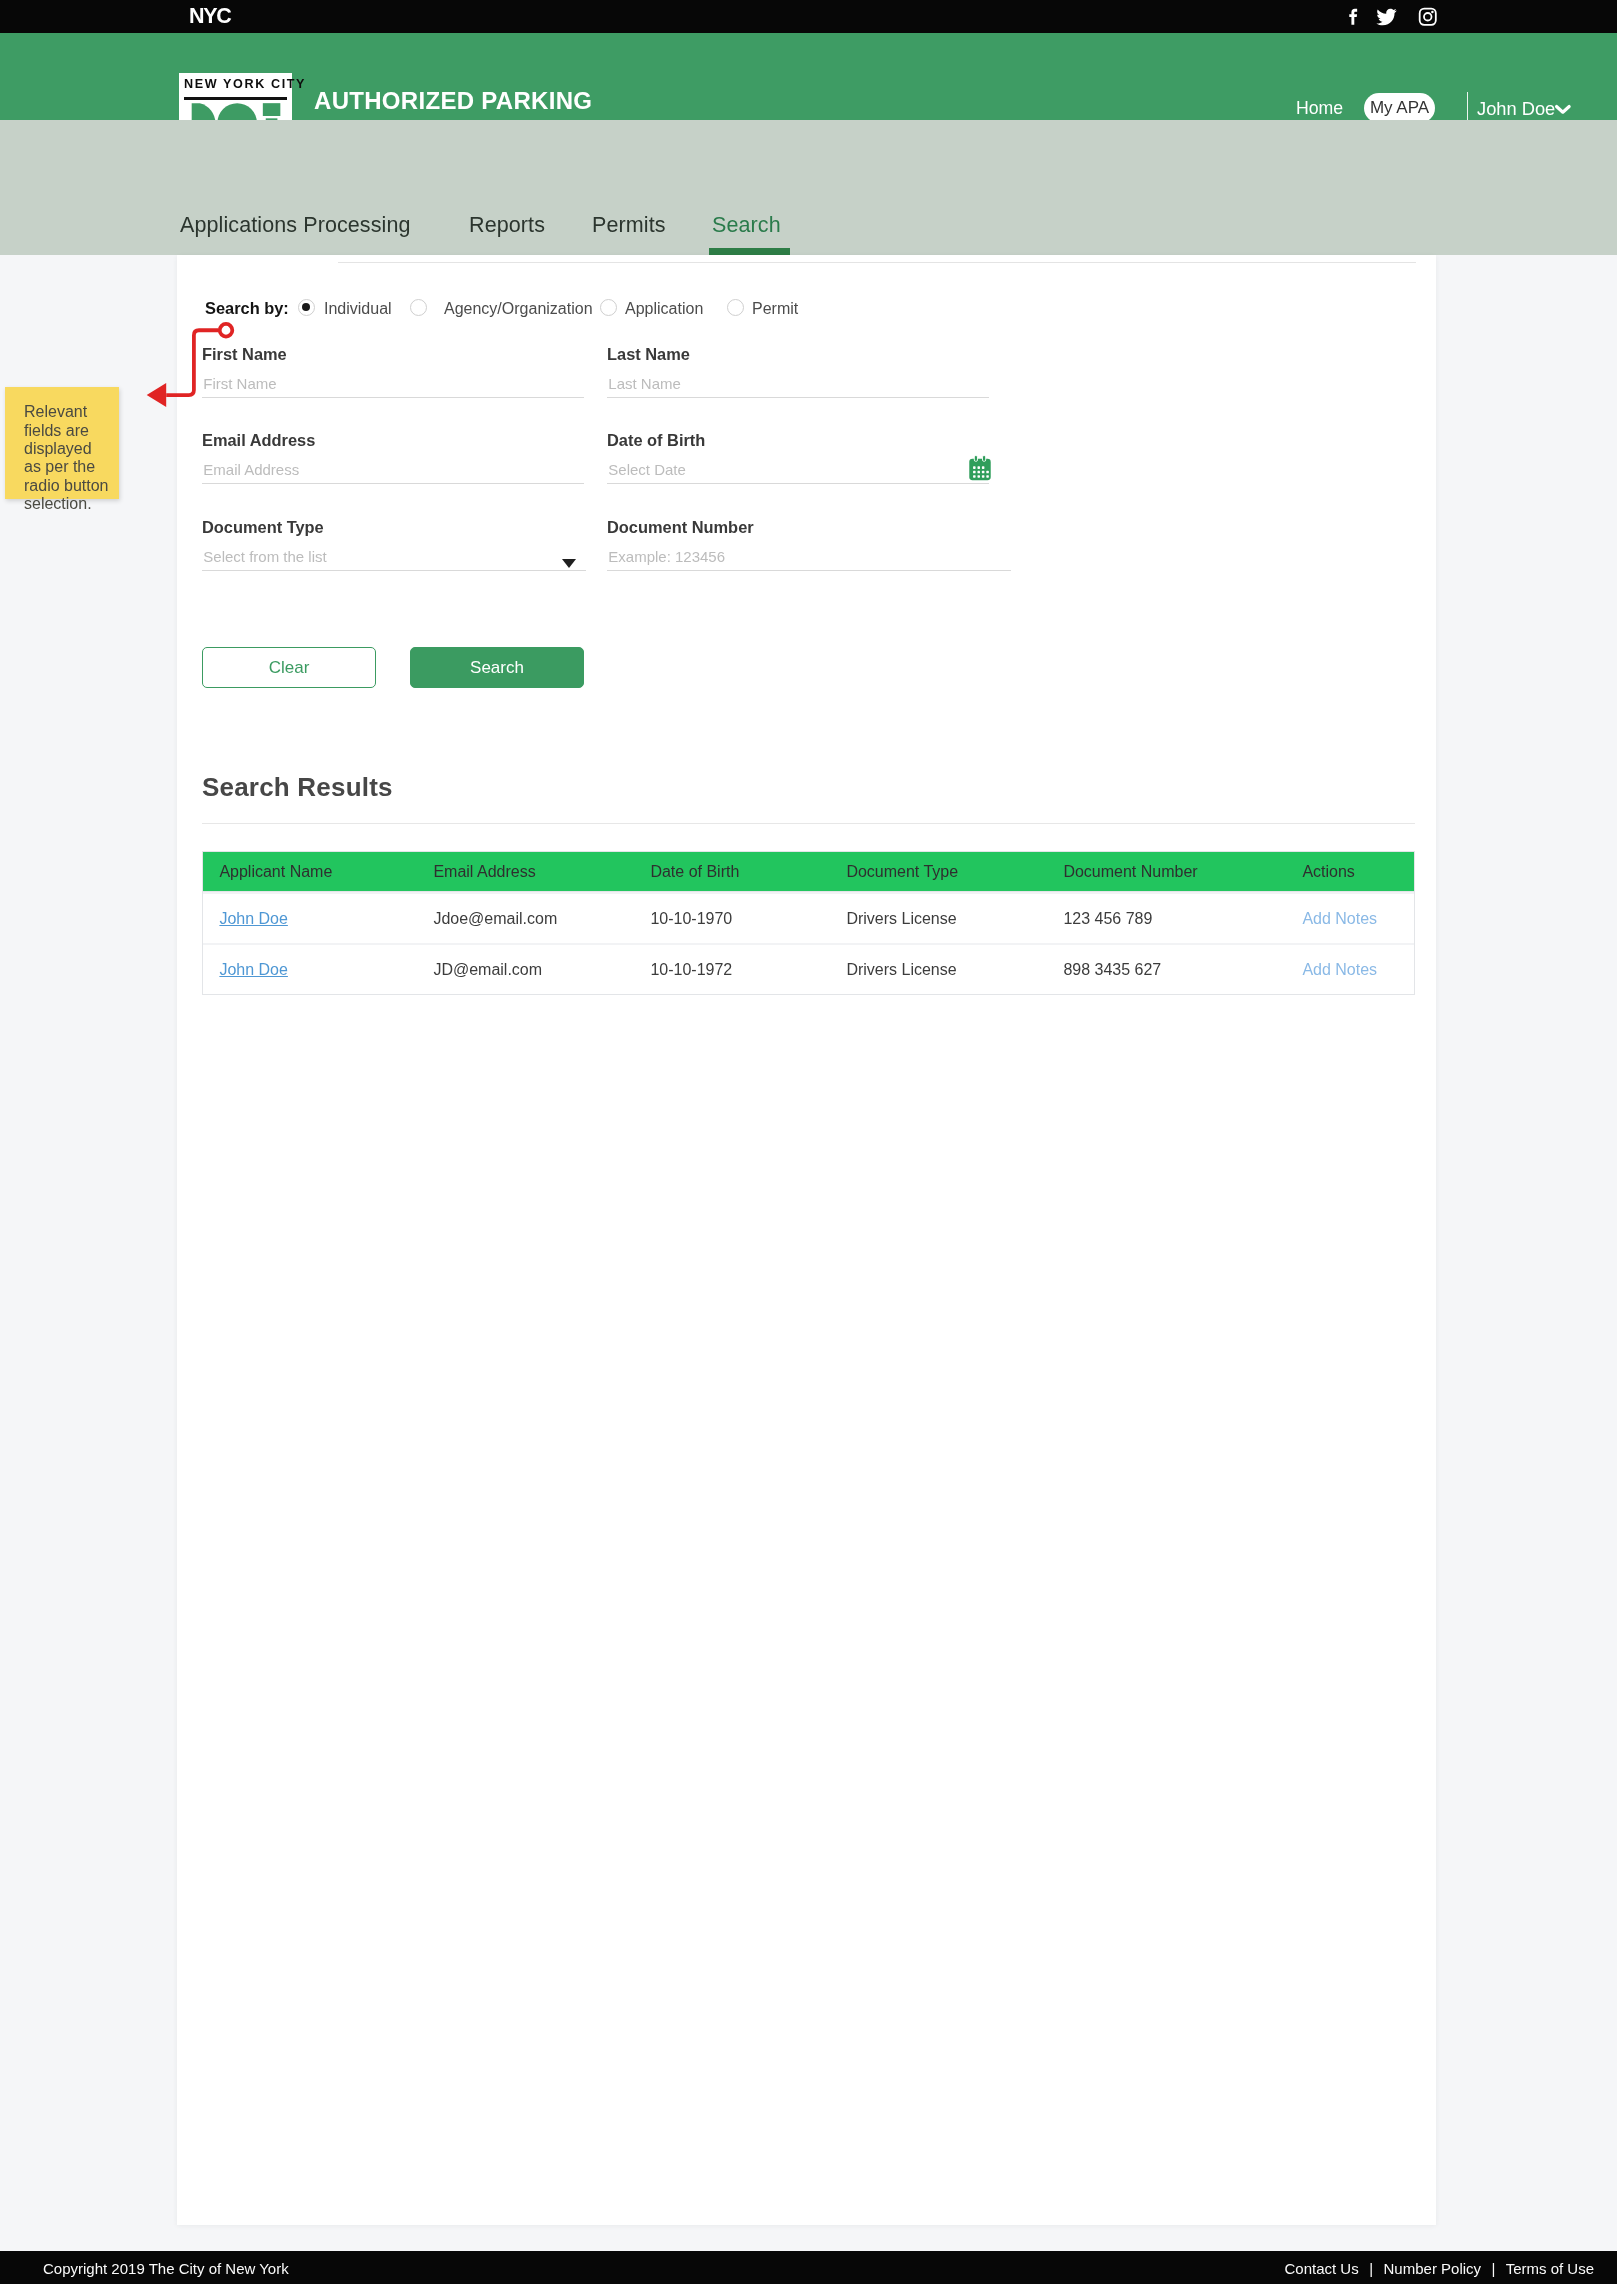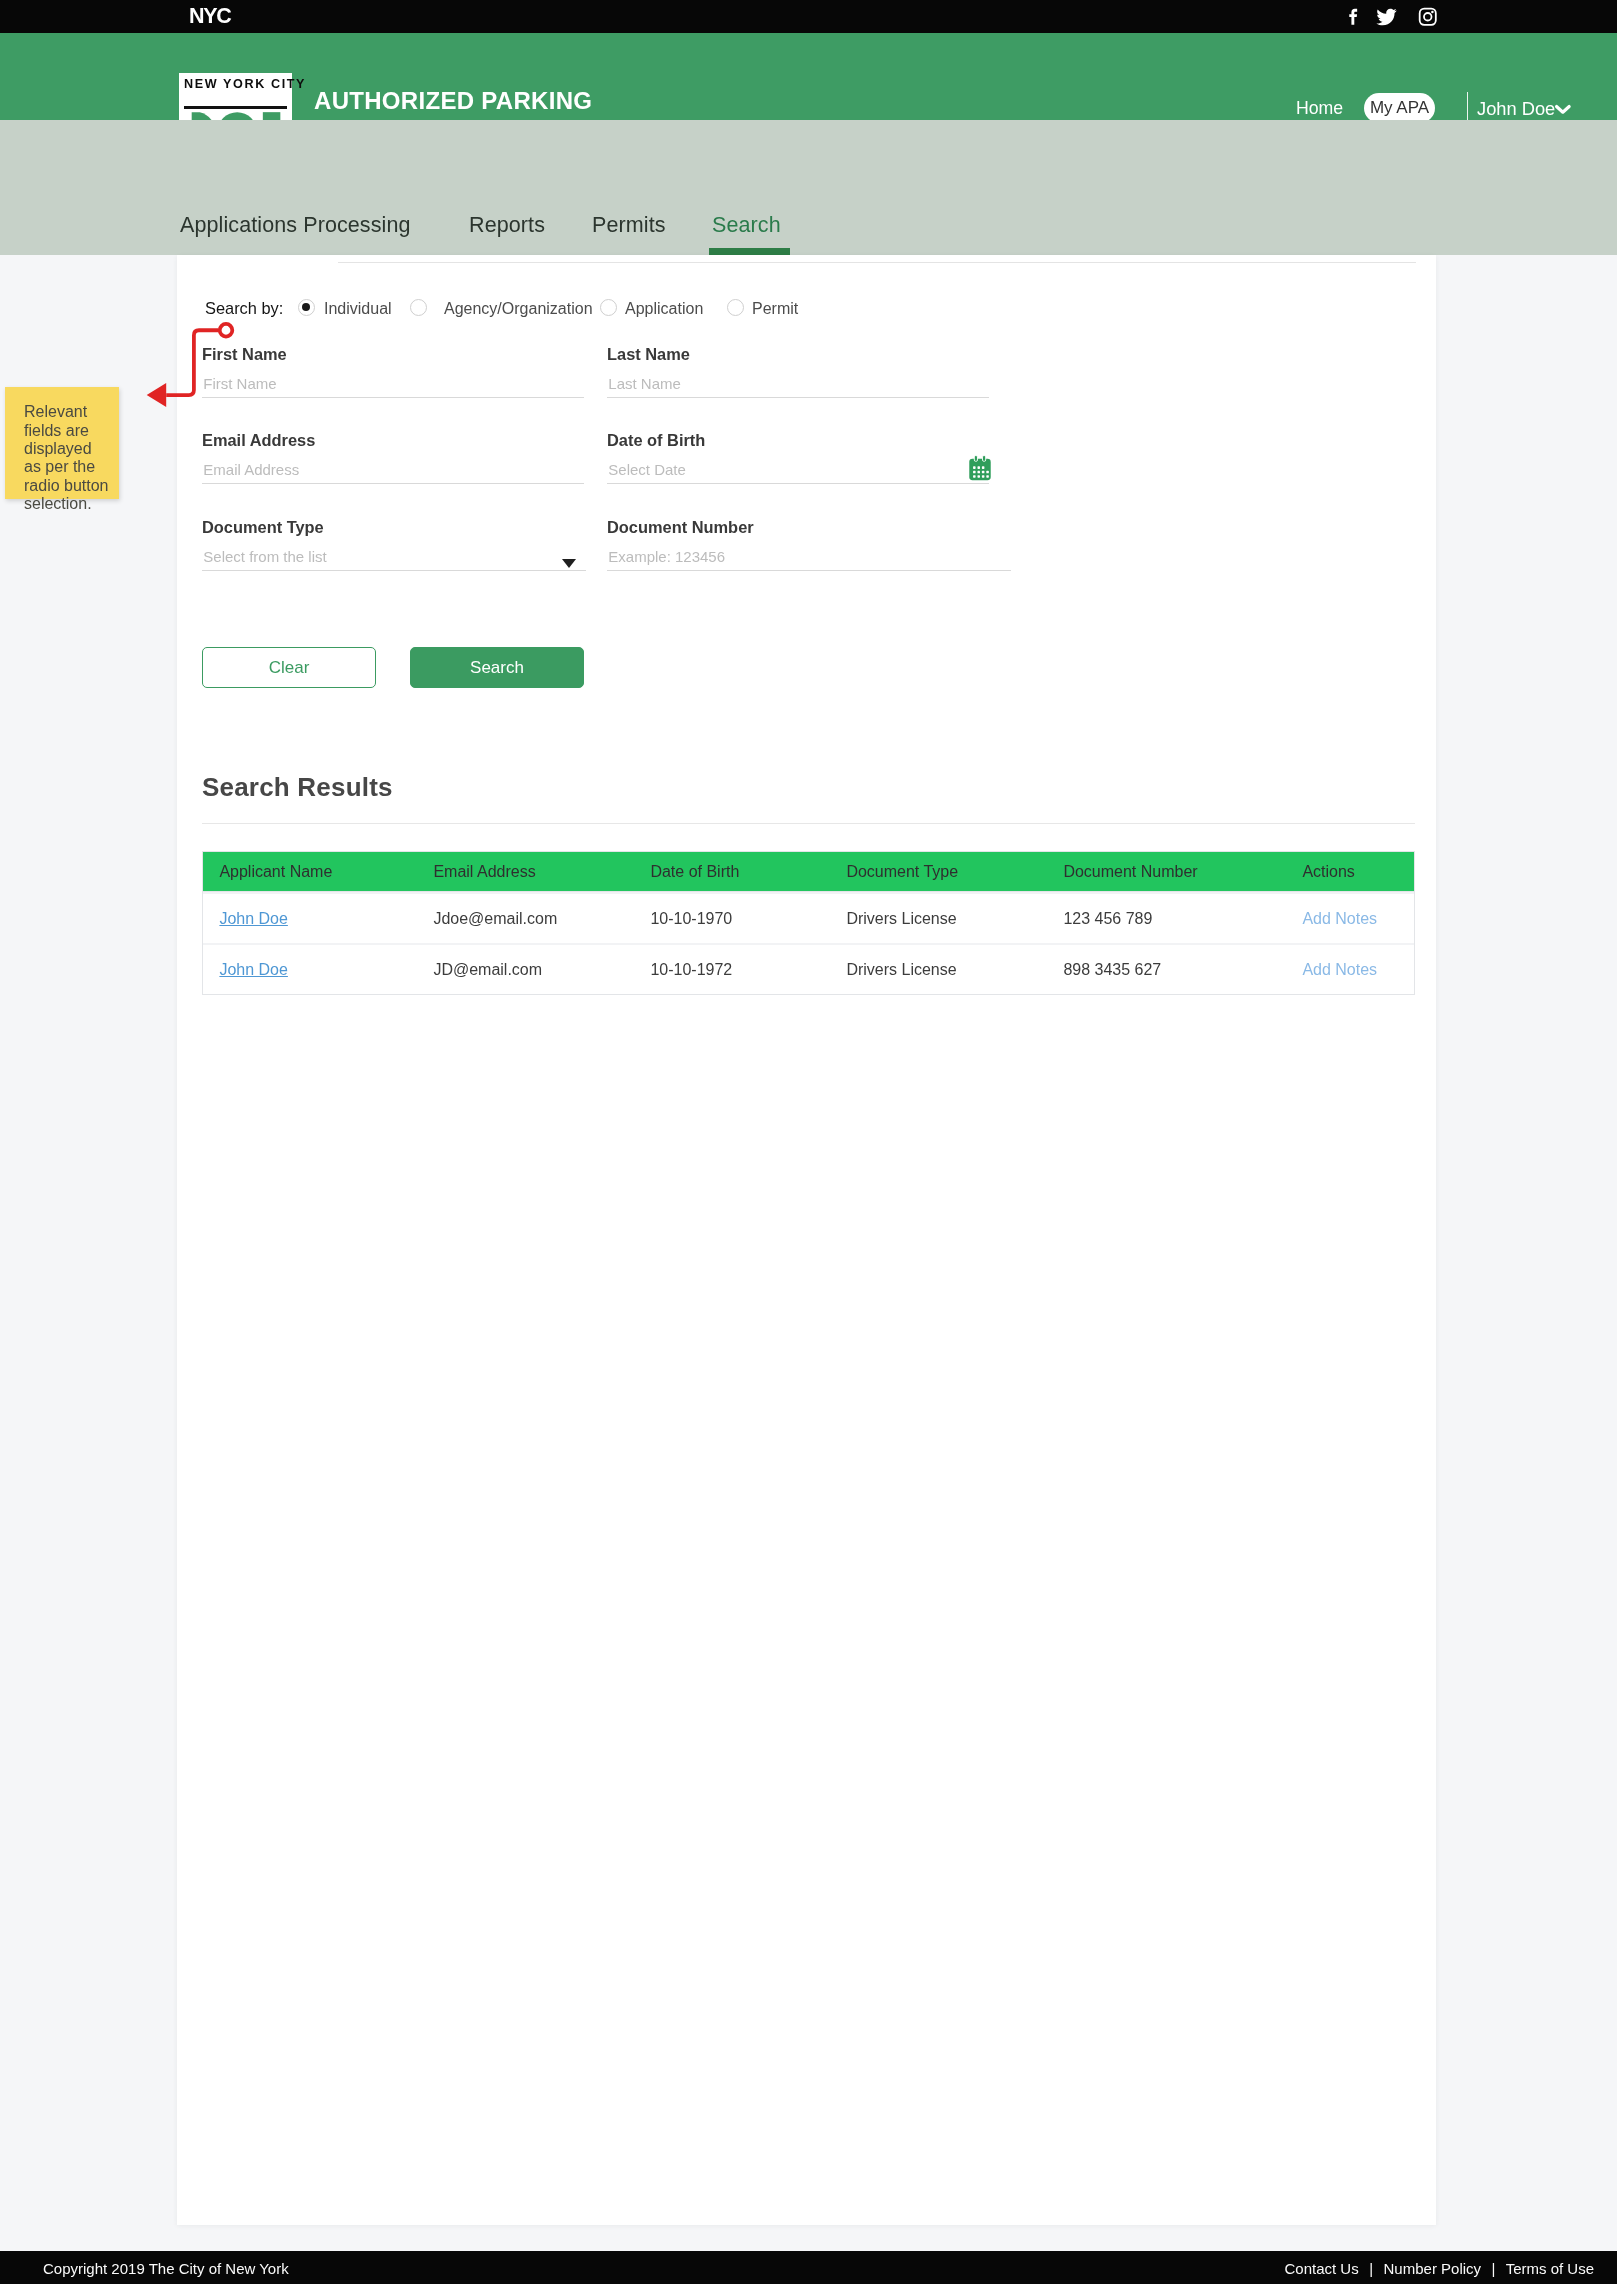--- a/index.html
+++ b/index.html
@@ -17,21 +17,21 @@
   .nyc-logo { left:189px; top:4.4px; color:#fff; font-size:21.5px; font-weight:bold; letter-spacing:-1.3px; }
   .social-icon { top:6.3px; width:21.5px; height:21.5px; cursor:pointer; }
   .social-fb { left:1343px; }
   .social-tw { left:1376px; }
   .social-ig { left:1417px; }
 
   
   .green-header { left:0; top:33px; width:1617px; height:87px; background:#3E9C64; }
   .dot-logo { left:179px; top:40px; width:113px; height:71px; background:#fff; padding:3.8px 5px 2.5px 5px; }
   .dot-line1 { font-size:12.6px; font-weight:bold; letter-spacing:1.6px; color:#0d0d0d; text-align:center;
-               border-bottom:3.8px solid #111; padding-bottom:15px; white-space:nowrap; }
+               border-bottom:3.8px solid #111; padding-bottom:6px; white-space:nowrap; }
   .dot-mark { display:block; margin:1.9px auto 0 auto; }
   .app-title { left:314px; top:54px; font-size:24px; font-weight:bold; color:#ffffff; letter-spacing:0.3px; }
   .app-subtitle { left:315px; top:87px; font-size:15px; color:rgba(255,255,255,0.72); }
   .home-link { left:1296px; top:65px; font-size:17.7px; color:#ffffff; cursor:pointer; }
   .my-apa { left:1364px; top:60px; width:71px; height:30px; background:#ffffff; border-radius:15px;
             font-size:17px; color:#333; text-align:center; line-height:30px; cursor:pointer; }
   .header-divider { left:1467px; top:59px; width:1.3px; height:33px; background:rgba(255,255,255,0.9); }
   .user-name { left:1477px; top:65px; font-size:18.3px; color:#ffffff; cursor:pointer; }
   .chevron { left:1554px; top:71px; }
 
@@ -43,21 +43,21 @@
   .tab-per  { left:592px; }
   .tab-sea  { left:712px; }
   .tab.active { color:#2A7B4B; }
   .tab-underline { left:709px; top:248px; width:81px; height:7.6px; background:#2E7D46; }
 
   
   .panel { left:177px; top:255px; width:1259px; height:1970px; background:#ffffff;
            box-shadow:0 0.6px 5px rgba(40,50,60,0.07); }
   .panel-topline { left:161px; top:7px; width:1078px; height:1.3px; background:#e4e4e4; }
 
-  .searchby-label { left:28px; top:44px; font-size:16.4px; font-weight:normal; color:#141414; }
+  .searchby-label { left:28px; top:44px; font-size:16.4px; font-weight:bold; color:#141414; }
   .radio { width:17px; height:17px; border-radius:50%; border:1.9px solid #cfcfcf; background:#fff; cursor:pointer; }
   .radio.selected::after { content:""; position:absolute; left:2.5px; top:2.5px; width:8.2px; height:8.2px;
                            border-radius:50%; background:#191919; }
   .radio-label { font-size:16px; color:#4c4c4c; cursor:pointer; }
   .r1 { left:121px; top:44px; }  .l1 { left:147px; top:45px; }
   .r2 { left:233px; top:44px; }  .l2 { left:259px; top:45px;margin-left:8px; }
   .r3 { left:423px; top:44px; }  .l3 { left:448px; top:45px; }
   .r4 { left:550px; top:44px; }  .l4 { left:575px; top:45px; }
 
   .fg { position:absolute; height:57px; }

